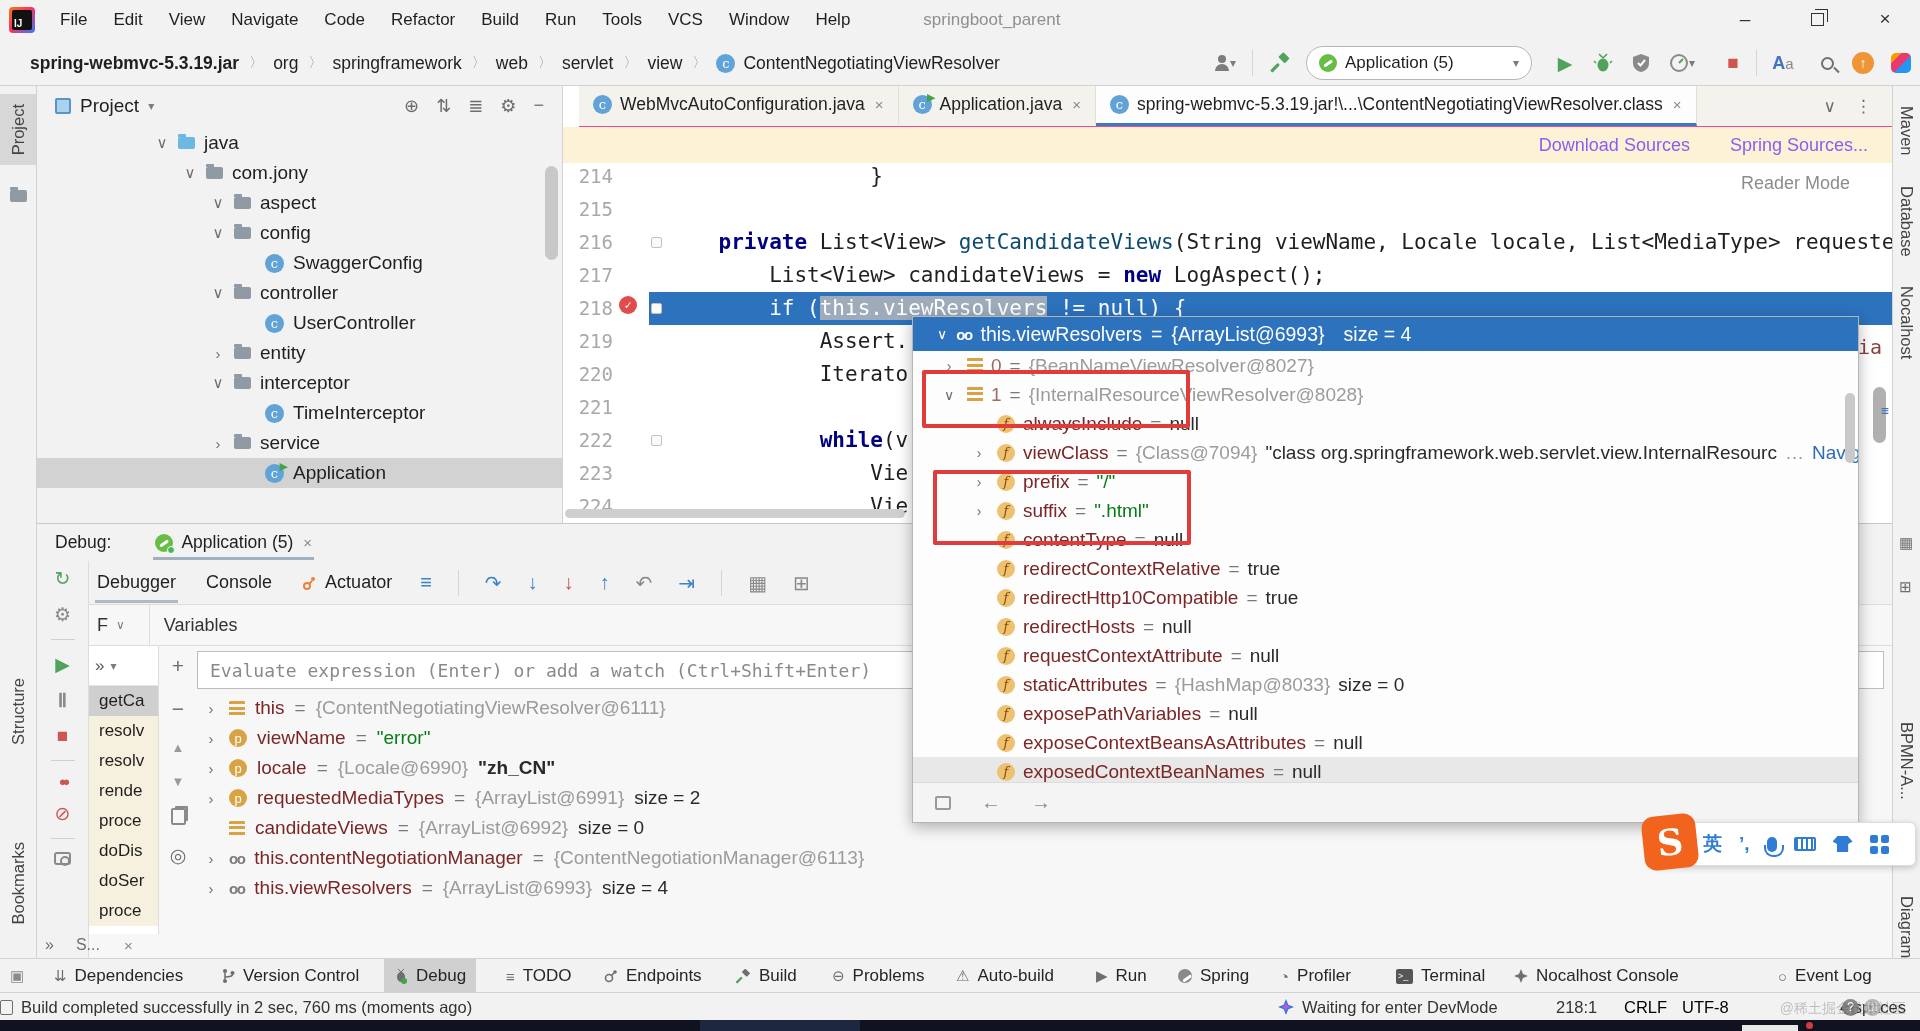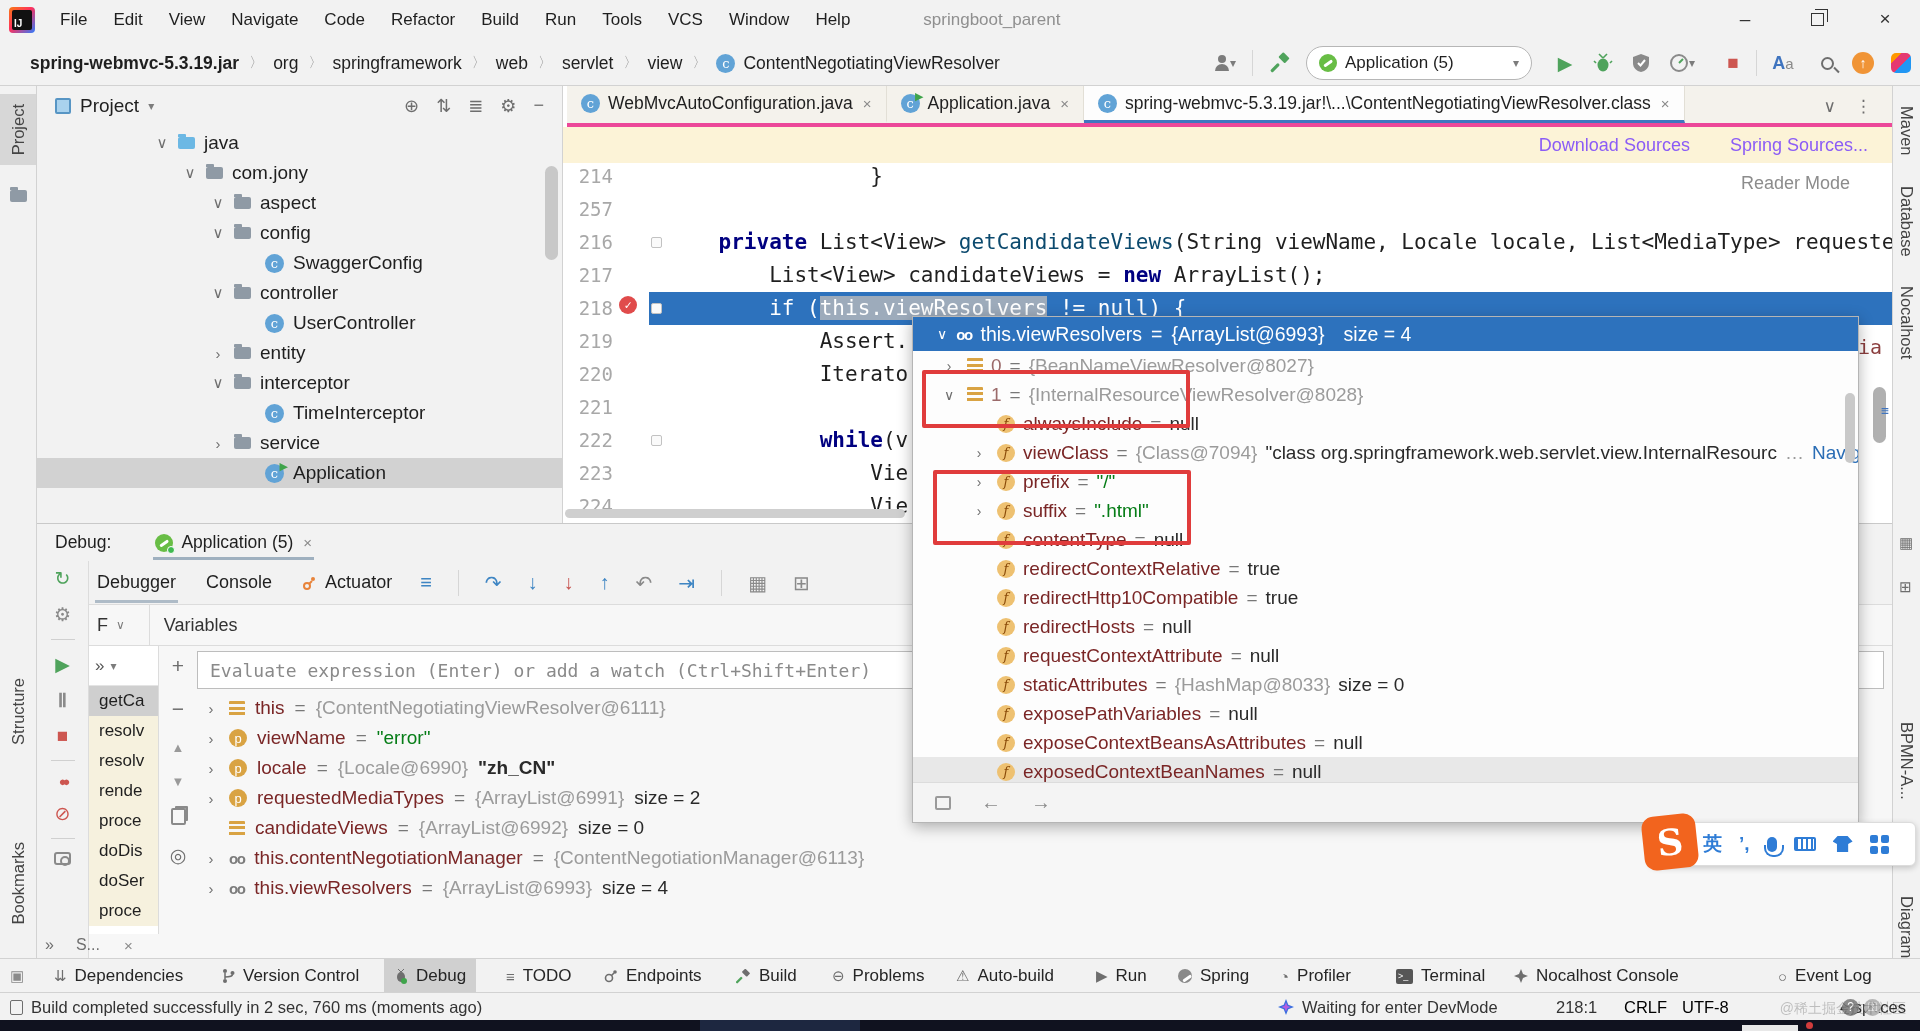--- a/index.html
+++ b/index.html
@@ -56,21 +56,21 @@
 .ptree{padding-top:2px}
 .pr{height:30px;display:flex;align-items:center;gap:9px;font-size:19px;cursor:pointer;white-space:nowrap}
 .pr .chev{color:#6e6e6e;font-size:15px;width:14px;text-align:center}
 .cico{display:inline-flex;width:19px;height:19px;border-radius:50%;background:#61a3d6;color:#fff;font-size:13px;align-items:center;justify-content:center;font-family:"DejaVu Serif",serif;position:relative;flex:none}
 .cico::after{content:"c"}
 .runov{position:absolute;right:-4px;top:-4px;color:#3fa44b;font-size:11px}
 .selrow{background:#d2d2d2}
 .pscroll{position:absolute;left:508px;top:80px;width:13px;height:94px;background:#c8c8c8;border-radius:7px}
 
 .editor{position:absolute;left:563px;top:86px;right:28px;height:437px;background:#fff}
-.tabbar{position:absolute;left:4px;top:0;right:0;height:41px;background:#f4f2ec;border-bottom:4px solid #ec4899;display:flex}
+.tabbar{position:absolute;left:16px;top:0;right:0;height:41px;background:#f4f2ec;border-bottom:1px solid #ec4899;display:flex}
 .etab{display:flex;align-items:center;gap:8px;padding:0 14px;font-size:17.5px;border-right:1px solid #e2dfd6;cursor:pointer;border-bottom:3px solid transparent}
 .etab.active{background:#fdfdfd;border-bottom:3px solid #3f76c0}
 .tclose{color:#8a8a8a;font-size:15px;margin-left:2px}
 .tabextra{position:absolute;top:0;height:41px;display:flex;align-items:center;color:#6e6e6e;font-size:17px}
 .banner{position:absolute;left:0;top:41px;right:0;height:36px;background:#fcf3d7;display:flex;align-items:center;padding:0 24px;font-size:18px}
 .banner .links{margin-left:auto;display:flex;gap:40px}
 .blink{color:#8b5cf6;cursor:pointer}
 .codearea{position:absolute;left:0;top:77px;right:0;bottom:0;overflow:hidden;font-family:"DejaVu Sans Mono","Liberation Mono",monospace;font-size:21px}
 .curline{position:absolute;left:86px;right:0;top:129px;height:33px;background:#2d72bd}
 .gut{position:absolute;left:0;top:-3px;width:50px;text-align:right;color:#a8a8a8;font-size:19px}
@@ -406,40 +406,40 @@
     <div class="banner">
       <span class="links">
         <span class="blink">Download Sources</span>
         <span class="blink">Spring Sources...</span>
       </span>
     </div>
     <div class="codearea">
       <div class="curline"></div>
       <div class="gut">
         <div>214</div>
-        <div>257</div>
+        <div>215</div>
         <div>216</div>
         <div>217</div>
         <div>218</div>
         <div>219</div>
         <div>220</div>
         <div>221</div>
         <div>222</div>
         <div>223</div>
         <div>224</div>
       </div>
       <div class="bp"></div>
       <div class="foldmark" style="top:74px"></div>
       <div class="foldmark" style="top:140px"></div>
       <div class="foldmark" style="top:272px"></div>
       <div class="codelines">
         <div class="cl"><span>                }</span></div>
         <div class="cl"></div>
         <div class="cl"><span class="kw">    private </span><span>List&lt;View&gt; </span><span class="mth">getCandidateViews</span><span>(String viewName, Locale locale, List&lt;MediaType&gt; requestedMedia</span></div>
-        <div class="cl"><span>        List&lt;View&gt; candidateViews = </span><span class="kw">new</span><span> ArrayList();</span></div>
+        <div class="cl"><span>        List&lt;View&gt; candidateViews = </span><span class="kw">new</span><span> LogAspect();</span></div>
         <div class="cl wl"><span>        if (</span><span class="hlbox">this.viewResolvers</span><span> != null) {</span></div>
         <div class="cl"><span>            Assert.</span></div>
         <div class="cl"><span>            Iterato</span></div>
         <div class="cl"></div>
         <div class="cl"><span class="kw">            while</span><span>(v</span></div>
         <div class="cl"><span>                Vie</span></div>
         <div class="cl"><span>                Vie</span></div>
       </div>
       <div class="readermode">Reader Mode</div>
       <div class="fragia">ia</div>
@@ -790,21 +790,21 @@
         </svg>
         <span>Nocalhost Console</span>
       </div>
     <div class="bb" style="left:1768px">
         <span class="bbi">○</span>
         <span>Event Log</span>
       </div>
   </div>
 
   <div class="statusbar">
-    <div class="sb" style="left:10px">
+    <div class="sb" style="left:0">
       <span style="width:13px;height:15px;border:1.5px solid #6e6e6e;border-radius:2px"></span>
       <span>Build completed successfully in 2 sec, 760 ms (moments ago)</span>
     </div>
     <div class="sb" style="left:1278px">
       <svg width="16" height="16" viewBox="0 0 14 14">
           <path d="M7 0l2 5 5 2-5 2-2 5-2-5-5-2 5-2z" fill="#3b6fe0"></path>
           <path d="M7 3l1.2 2.8L11 7 8.2 8.2 7 11 5.8 8.2 3 7l2.8-1.2z" fill="#b45de0"></path>
         </svg>
       <span>Waiting for enter DevMode</span>
     </div>

